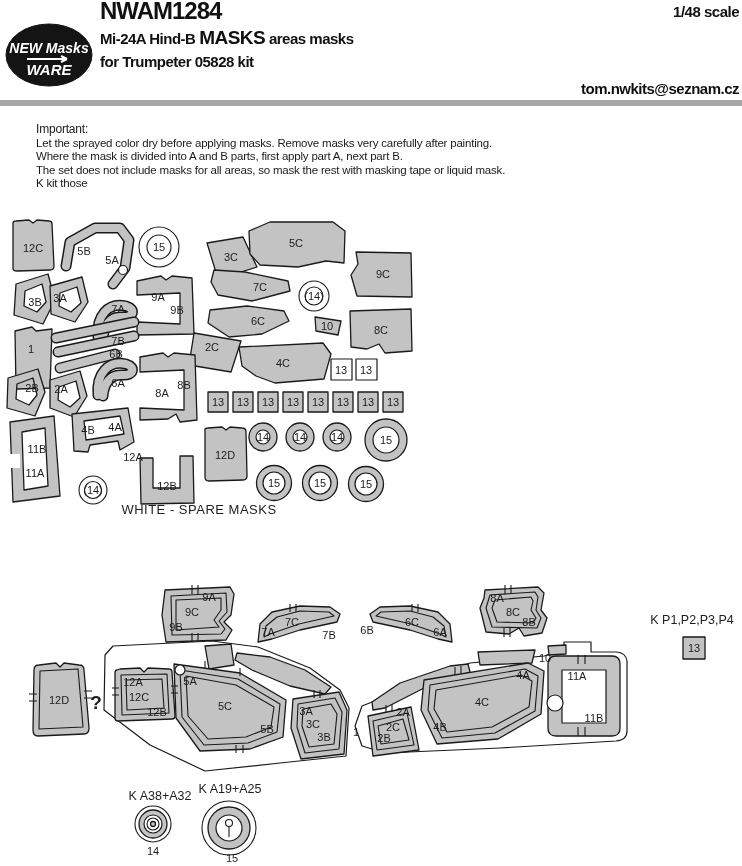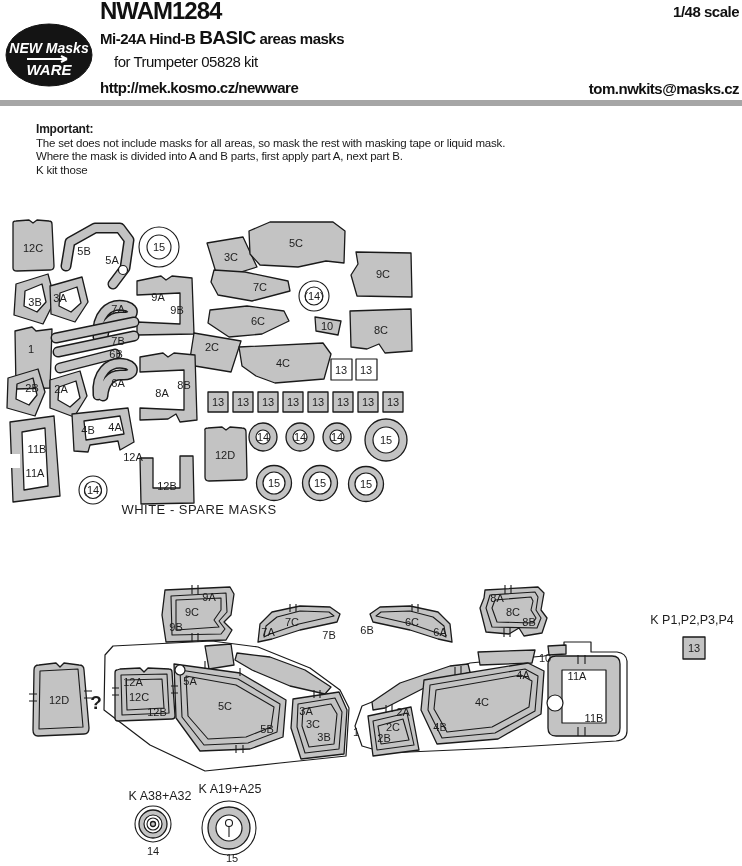--- a/index.html
+++ b/index.html
@@ -3,28 +3,28 @@
 <meta charset="utf-8">
 <style>
   html,body{margin:0;padding:0;background:#e8e8e8;}
   .page{position:relative;width:742px;height:866px;background:#fff;overflow:hidden;
         font-family:"Liberation Sans",sans-serif;color:#111;}
   
   .hdr-code{position:absolute;left:100px;top:-3px;font-size:24px;font-weight:700;letter-spacing:-1px;}
   .hdr-scale{position:absolute;right:3px;top:3px;font-size:15px;font-weight:700;letter-spacing:-0.5px;}
   .hdr-title{position:absolute;left:100px;top:27px;font-size:15px;font-weight:700;letter-spacing:-0.5px;white-space:nowrap;}
   .hdr-title .basic{font-size:19px;}
-  .hdr-kit{position:absolute;left:100px;top:53px;font-size:15px;font-weight:400;letter-spacing:-0.5px;margin-left:14px;}
+  .hdr-kit{position:absolute;left:100px;top:53px;font-size:15px;font-weight:700;letter-spacing:-0.5px;}
   .hdr-url{position:absolute;left:100px;top:79px;font-size:15px;font-weight:700;letter-spacing:-0.5px;}
   .hdr-email{position:absolute;right:3px;top:80px;font-size:15px;font-weight:700;letter-spacing:-0.5px;}
   .hdr-bar{position:absolute;left:0;top:100px;width:742px;height:6px;background:#a6a6a6;}
   .logo{position:absolute;left:3px;top:21px;}
   
   .imp{position:absolute;left:36px;top:123px;font-size:11.5px;line-height:13.5px;color:#1a1a1a;letter-spacing:-0.2px;}
-  .imp .imp-title{font-weight:700;font-size:12px;}
+  .imp .imp-title{font-weight:400;font-size:12px;}
   .imp .wet{font-weight:700;font-size:13px;}
   
   .sheet-svg{position:absolute;left:0;top:218px;}
   .place-svg{position:absolute;left:0;top:560px;}
   .m{fill:#c3c3c3;stroke:#1a1a1a;stroke-width:1.3;stroke-linejoin:round;}
   .o{fill:#fff;stroke:#1a1a1a;stroke-width:1.2;stroke-linejoin:round;}
   .n{fill:none;stroke:#1a1a1a;stroke-width:1.1;stroke-linejoin:round;}
   .bandO{fill:none;stroke:#1a1a1a;stroke-width:11;stroke-linecap:round;stroke-linejoin:round;}
   .bandI{fill:none;stroke:#c3c3c3;stroke-width:8;stroke-linecap:round;stroke-linejoin:round;}
   .t{font-family:"Liberation Sans",sans-serif;font-size:11px;fill:#1d1d1d;text-anchor:middle;}
@@ -39,30 +39,30 @@
 <div class="page">
 
   <svg class="logo" width="94" height="68" viewBox="0 0 94 68">
     <ellipse cx="46" cy="34" rx="43" ry="31" fill="#141414" stroke="#141414"></ellipse>
     <text class="logo-txt" x="46" y="32" font-size="14">NEW Masks</text>
     <path d="M24,38 h40 m0,0 l-6,-3 m6,3 l-6,3" stroke="#fff" stroke-width="2" fill="none"></path>
     <text class="logo-txt" x="46" y="54" font-size="15">WARE</text>
   </svg>
   <div class="hdr-code">NWAM1284</div>
   <div class="hdr-scale">1/48 scale</div>
-  <div class="hdr-title"><span>Mi-24A Hind-B</span>&nbsp;<span class="basic">BASIC</span>&nbsp;<span>areas masks</span></div>
+  <div class="hdr-title"><span>Mi-24A Hind-B</span>&nbsp;<span class="basic">MASKS</span>&nbsp;<span>areas masks</span></div>
   <div class="hdr-kit">for Trumpeter 05828 kit</div>
-  <div class="hdr-url">http://mek.kosmo.cz/newware</div>
-  <div class="hdr-email">tom.nwkits@masks.cz</div>
+  <div class="hdr-email">tom.nwkits@seznam.cz</div>
   <div class="hdr-bar"></div>
 
   <div class="imp">
     <div class="imp-title">Important:</div>
+    <div>Let the sprayed color dry before applying masks. Remove masks very carefully after painting.</div>
+    <div>Where the mask is divided into A and B parts, first apply part A, next part B.</div>
     <div>The set does not include masks for all areas, so mask the rest with masking tape or liquid mask.</div>
-    <div>Where the mask is divided into A and B parts, first apply part A, next part B.</div>
     <div>K kit those</div>
   </div>
 
   <svg class="sheet-svg" width="420" height="300" viewBox="0 0 420 300">
 
     <path class="m" d="M13,5 Q13,3 16,3 L29,2 L33,5 L37,2 L49,3 Q52,3 52,6 L54,48 Q54,52 50,52 L17,53 Q13,53 13,50 Z"></path>
     <path class="bandO" d="M66,48 L70,24 L95,10 L120,10 L129,22 L125,50 L113,66"></path>
     <path class="bandI" d="M66,48 L70,24 L95,10 L120,10 L129,22 L125,50 L113,66"></path>
     <circle class="o" cx="123" cy="52" r="4.5"></circle>
     <circle class="n" cx="159" cy="29" r="20"></circle>

